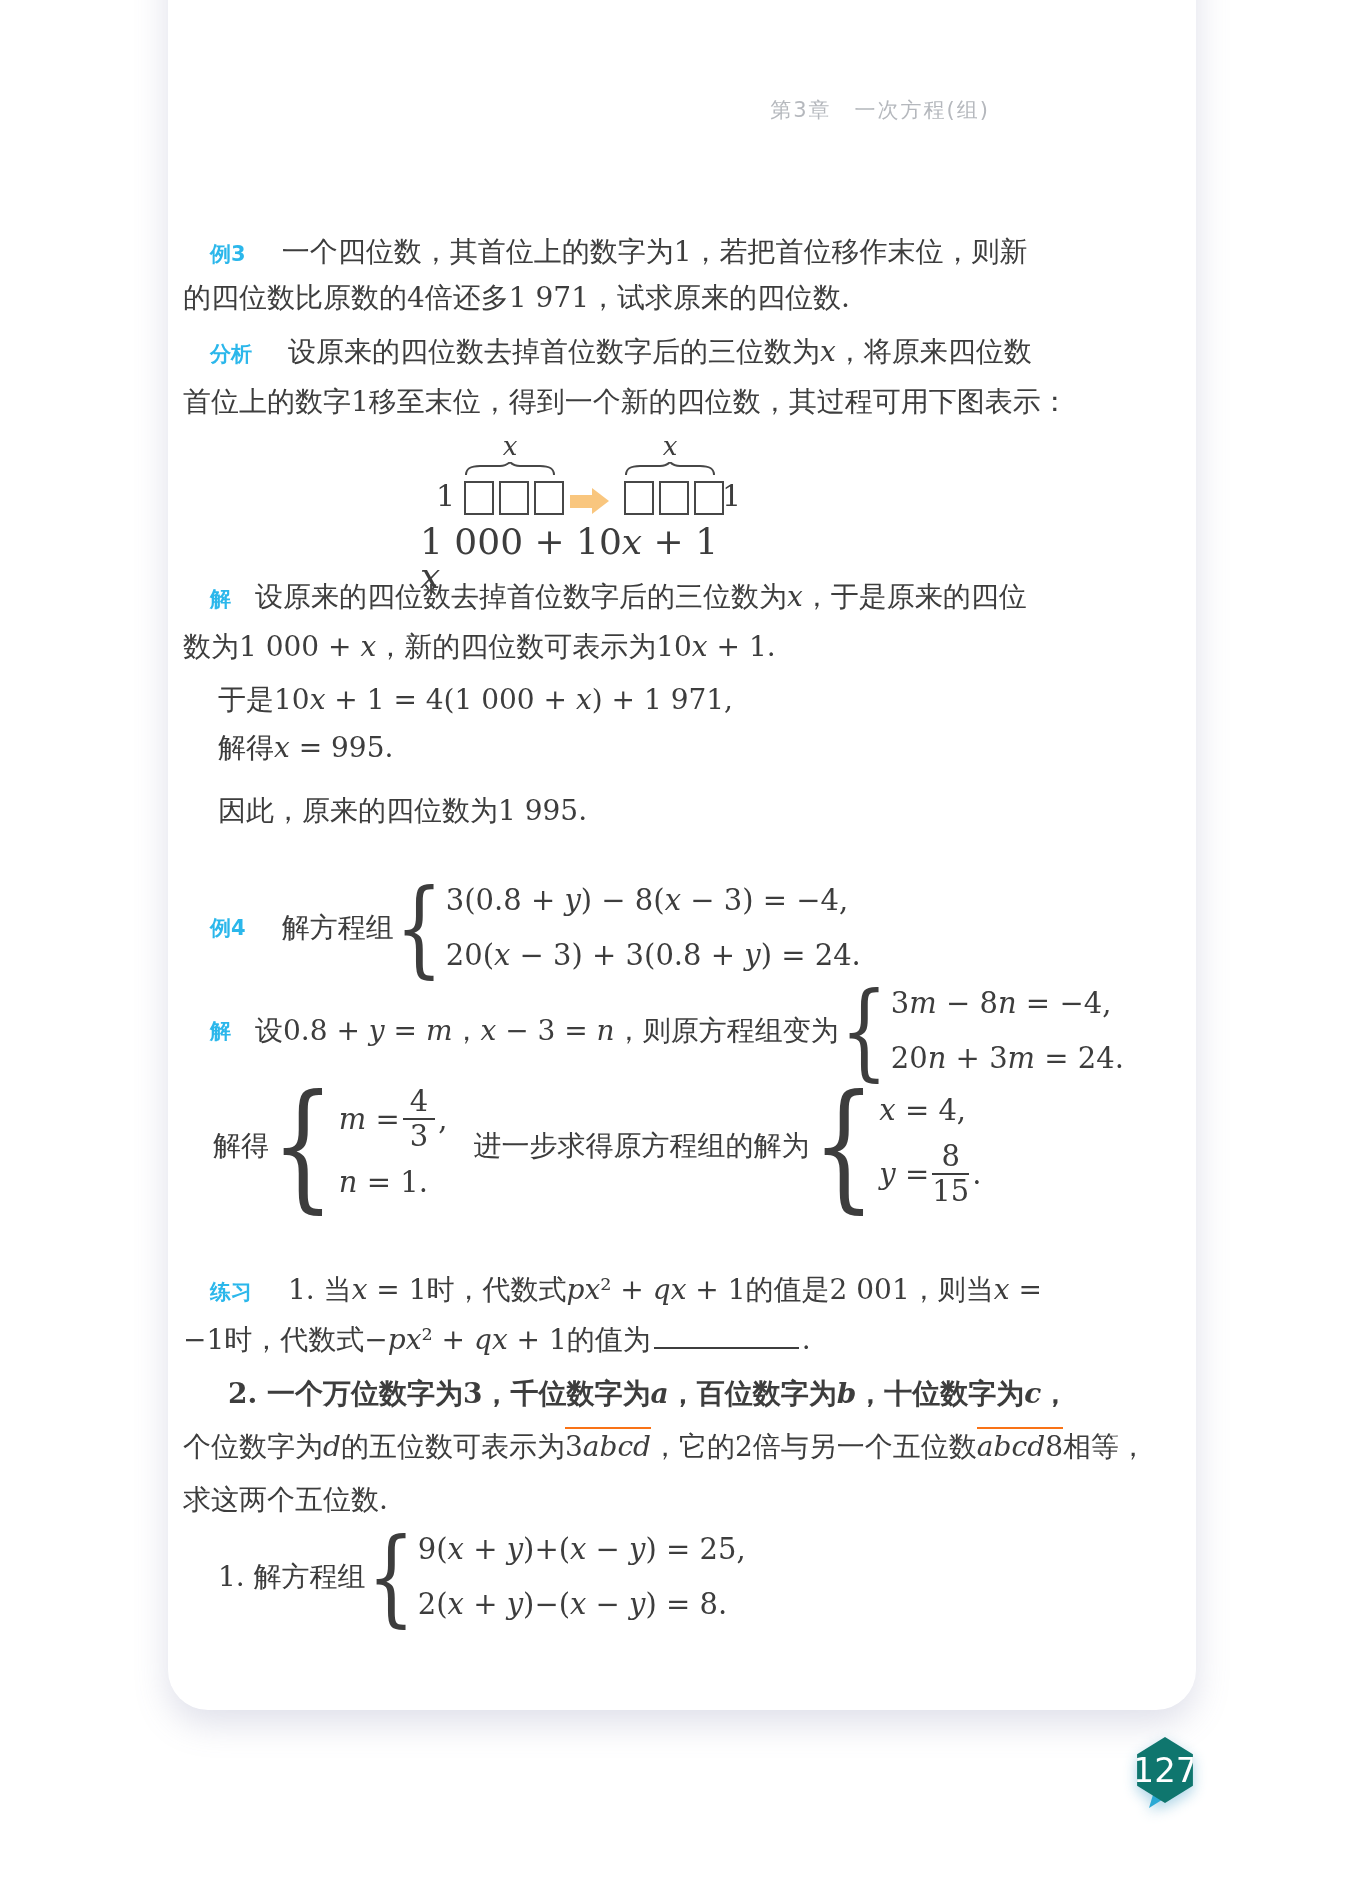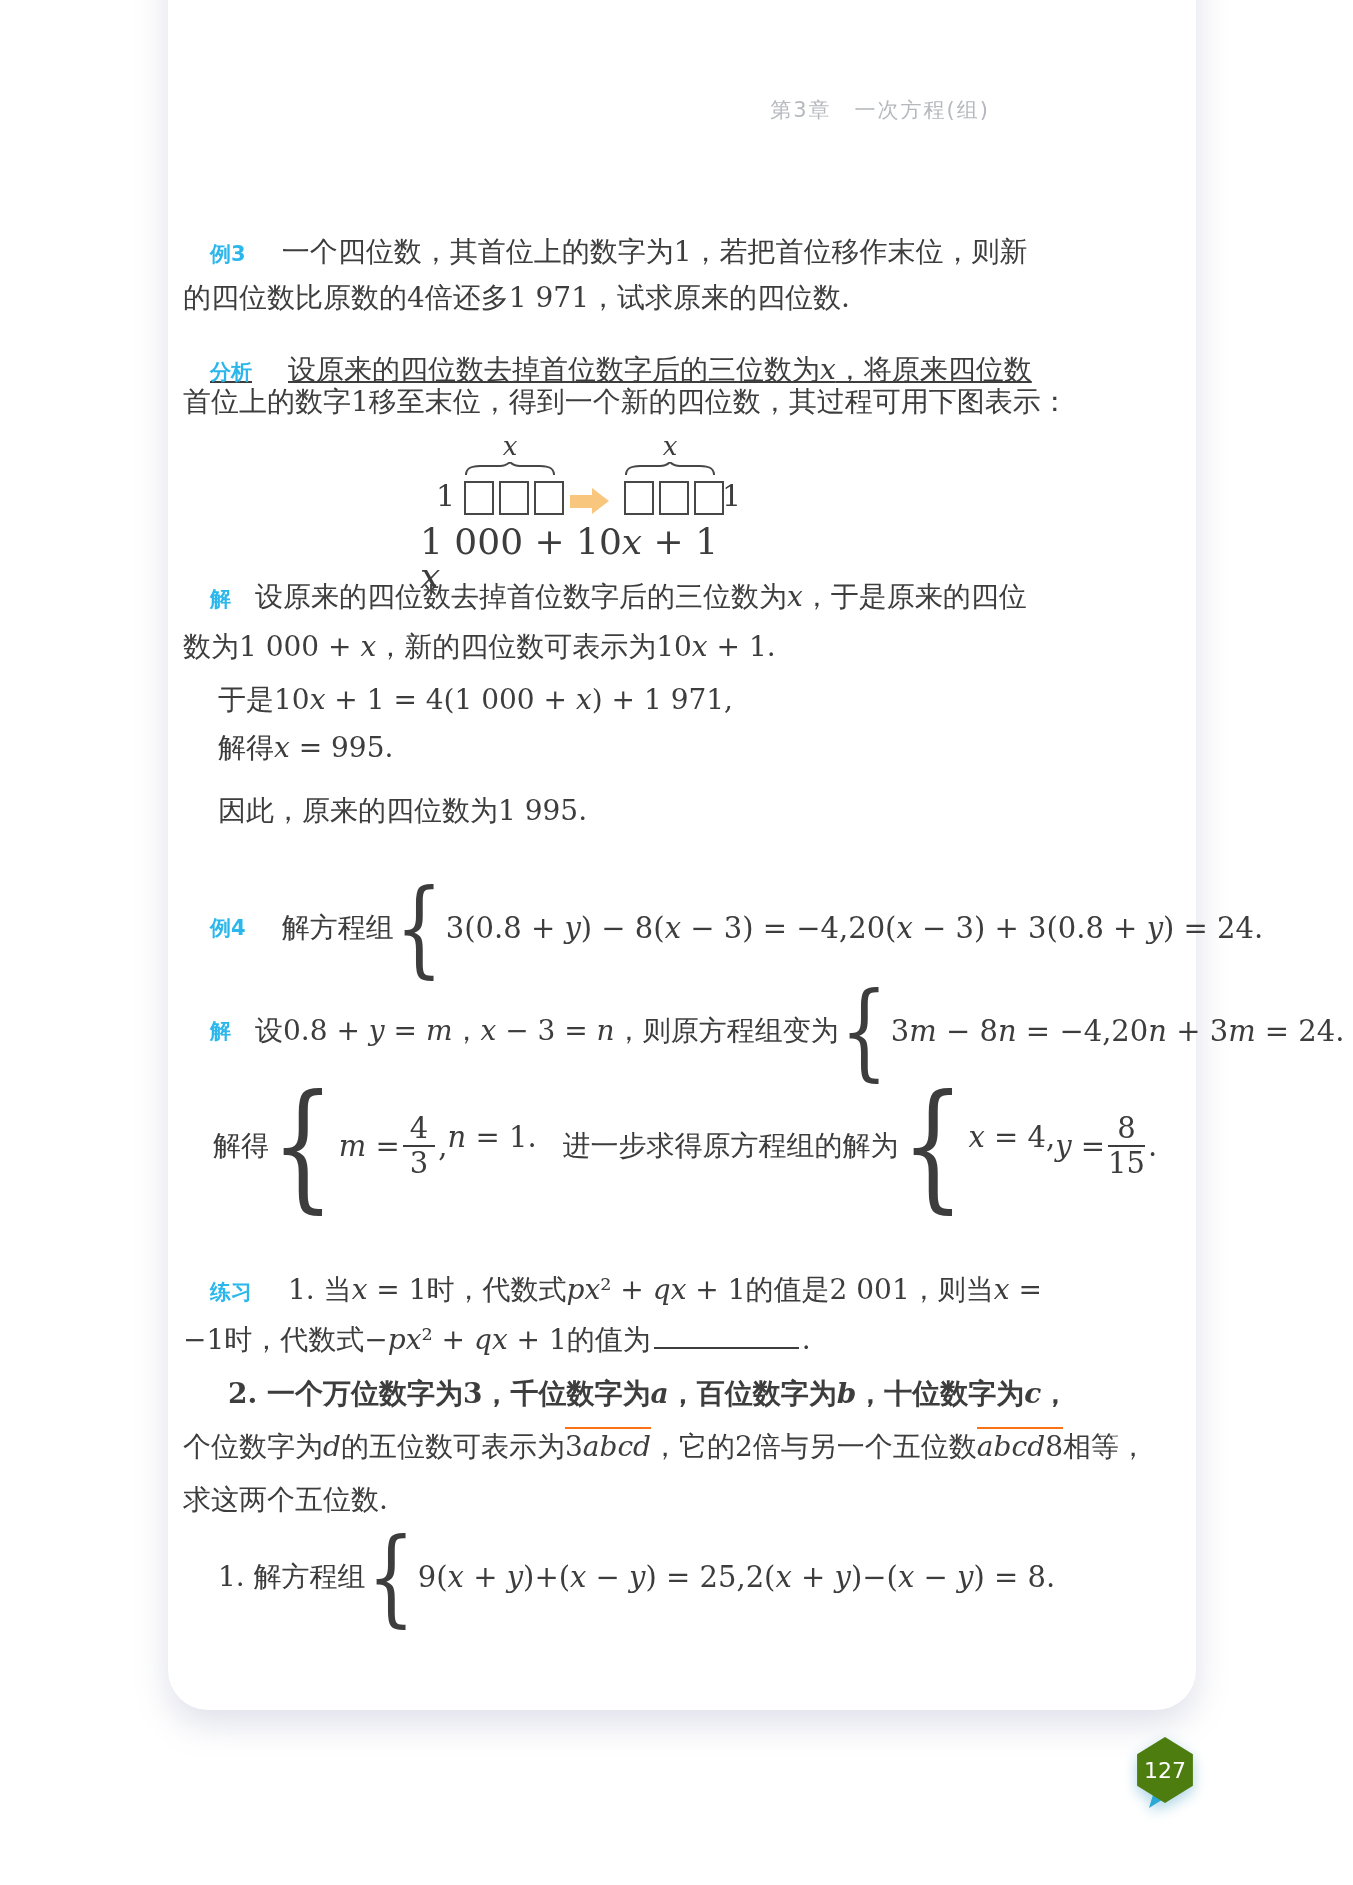--- a/index.html
+++ b/index.html
@@ -36,54 +36,54 @@
   .dg-arrow .head{width:0;height:0;border-left:17px solid #f9c67e;border-top:13px solid transparent;border-bottom:13px solid transparent;}
   .dg-cap{position:absolute;top:88px;width:160px;text-align:left;font-size:36px;line-height:34px;}
   
   .sysrow{position:absolute;display:flex;align-items:center;white-space:nowrap;}
   .brace{
     font-family:"DejaVu Serif",serif;font-weight:400;color:#3d3d3d;
     display:inline-block;transform:scaleX(0.72);
   }
   .brace.h2{font-size:104px;line-height:104px;margin:0 -6px 0 -8px;}
   .brace.h3{font-size:138px;line-height:138px;margin:0 -8px 0 -10px;}
-  .sys{display:flex;flex-direction:row;justify-content:flex-start;}
+  .sys{display:flex;flex-direction:column;justify-content:flex-start;}
   .sys .eq{line-height:55px;font-size:29px;}
   .sys .eq.tall{line-height:72px;display:flex;align-items:center;}
   .frac{display:inline-block;vertical-align:middle;text-align:center;margin:0 3px;}
   .frac .num{display:block;line-height:33px;padding:0 7px;border-bottom:2px solid #3d3d3d;}
   .frac .den{display:block;line-height:33px;}
   .ov{border-top:2px solid #f97316;padding-top:1px;}
   .blank{display:inline-block;width:145px;height:30px;border-bottom:2.5px solid #3d3d3d;vertical-align:baseline;margin:0 3px;}
   
   .badge-wrap{position:absolute;left:1134px;top:1737px;width:64px;height:72px;filter:drop-shadow(0 5px 7px rgba(70,160,200,0.45));}
   .badge-tail{position:absolute;left:15px;top:51px;width:24px;height:20px;background:#2ba9d4;
     clip-path:polygon(0% 100%,25% 0%,100% 25%);}
   .badge-hex{
-    position:absolute;left:0;top:0;width:62px;height:66px;background:#4d7c0f;
+    position:absolute;left:0;top:0;width:62px;height:66px;background:#0f766e;
     clip-path:polygon(50% 0%,95% 26%,95% 74%,50% 100%,5% 74%,5% 26%);
     display:flex;align-items:center;justify-content:center;
-    color:#ffffff;font-family:"DejaVu Sans",sans-serif;font-size:22px;
+    color:#ffffff;font-family:"DejaVu Sans",sans-serif;font-size:34px;
   }
 </style>
 </head>
 <body>
 
 <div class="sheet"></div>
 
 <div class="content">
 
   <div class="hdr">第3章　一次方程(组)</div>
 
   <div class="line" style="left:210px;top:230px;">
     <span class="lab">例3</span><span>一个四位数，其首位上的数字为1，若把首位移作末位，则新</span>
   </div>
   <div class="line" style="left:183px;top:276px;">的四位数比原数的4倍还多1 971，试求原来的四位数.</div>
 
-  <div class="line" style="left:210px;top:348px;text-decoration:underline;">
+  <div class="line" style="left:210px;top:330px;">
     <span class="lab">分析</span><span>设原来的四位数去掉首位数字后的三位数为<i class="v">x</i>，将原来四位数</span>
   </div>
   <div class="line" style="left:183px;top:380px;">首位上的数字1移至末位，得到一个新的四位数，其过程可用下图表示：</div>
 
   <div class="diagram">
     <div class="dg-x" style="left:36px;"><i class="v">x</i></div>
     <svg class="dg-brace" style="left:36px;" viewBox="0 0 92 13">
       <path d="M2,13 C2,6 7,4 16,4 L36,4 C42,4 44,2 46,0 C48,2 50,4 56,4 L76,4 C85,4 90,6 90,13" fill="none" stroke="#474747" stroke-width="2"></path>
     </svg>
     <div class="dg-one" style="left:8px;">1</div>

